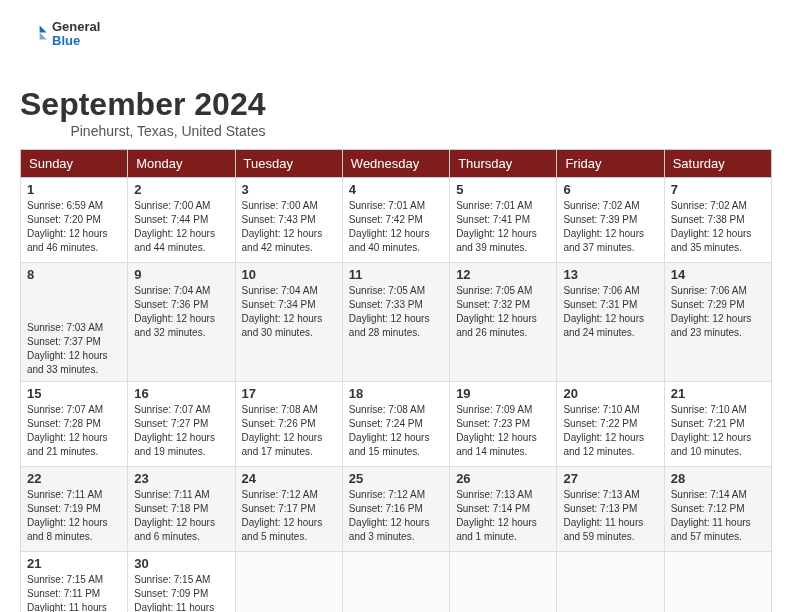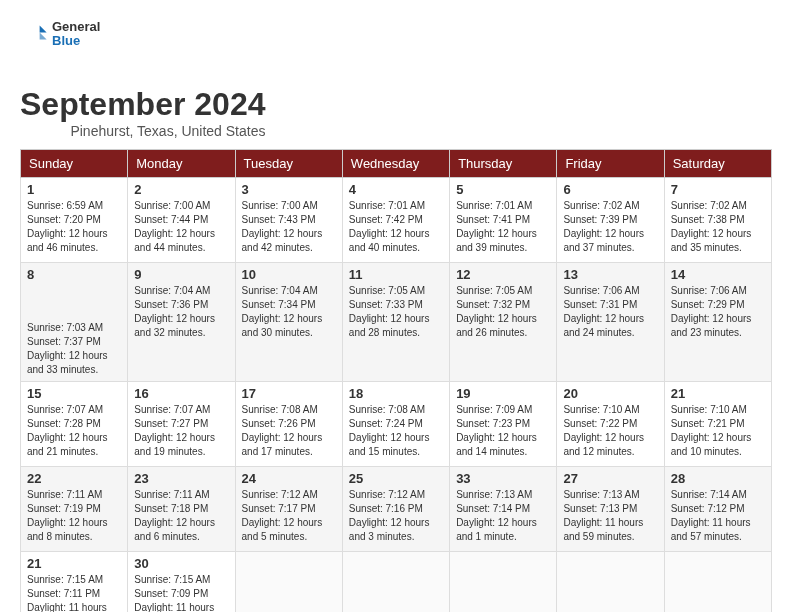--- a/index.html
+++ b/index.html
@@ -304,21 +304,21 @@
 and 5 minutes.</div>
         </td>
         <td>
           <span class="day-number">25</span>
           <div class="day-info" style="white-space: pre-line;">Sunrise: 7:12 AM
 Sunset: 7:16 PM
 Daylight: 12 hours
 and 3 minutes.</div>
         </td>
         <td>
-          <span class="day-number">33</span>
+          <span class="day-number">26</span>
           <div class="day-info" style="white-space: pre-line;">Sunrise: 7:13 AM
 Sunset: 7:14 PM
 Daylight: 12 hours
 and 1 minute.</div>
         </td>
         <td>
           <span class="day-number">27</span>
           <div class="day-info" style="white-space: pre-line;">Sunrise: 7:13 AM
 Sunset: 7:13 PM
 Daylight: 11 hours

